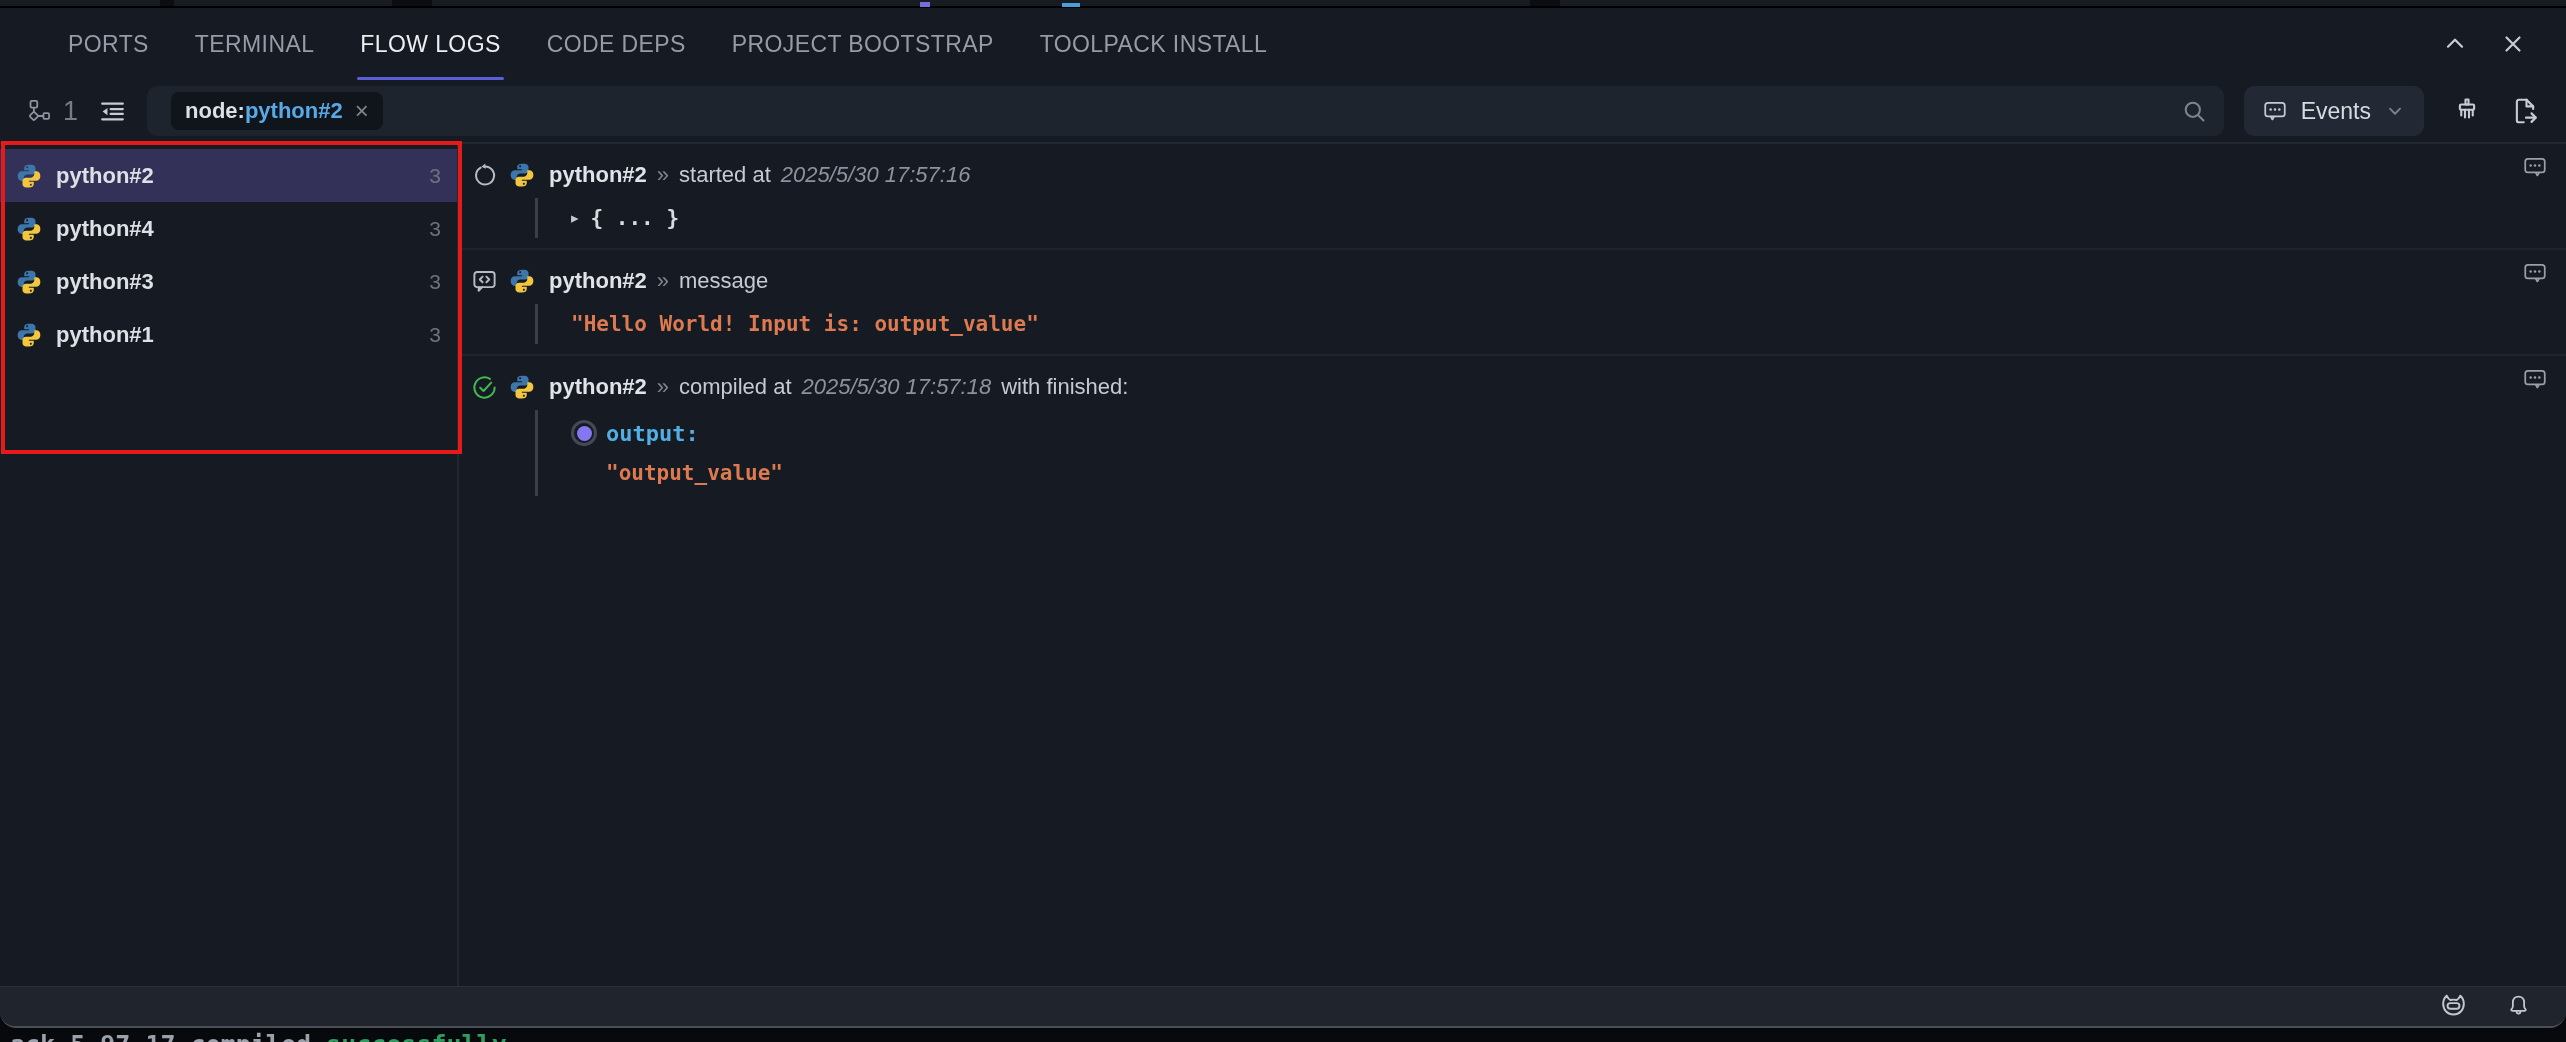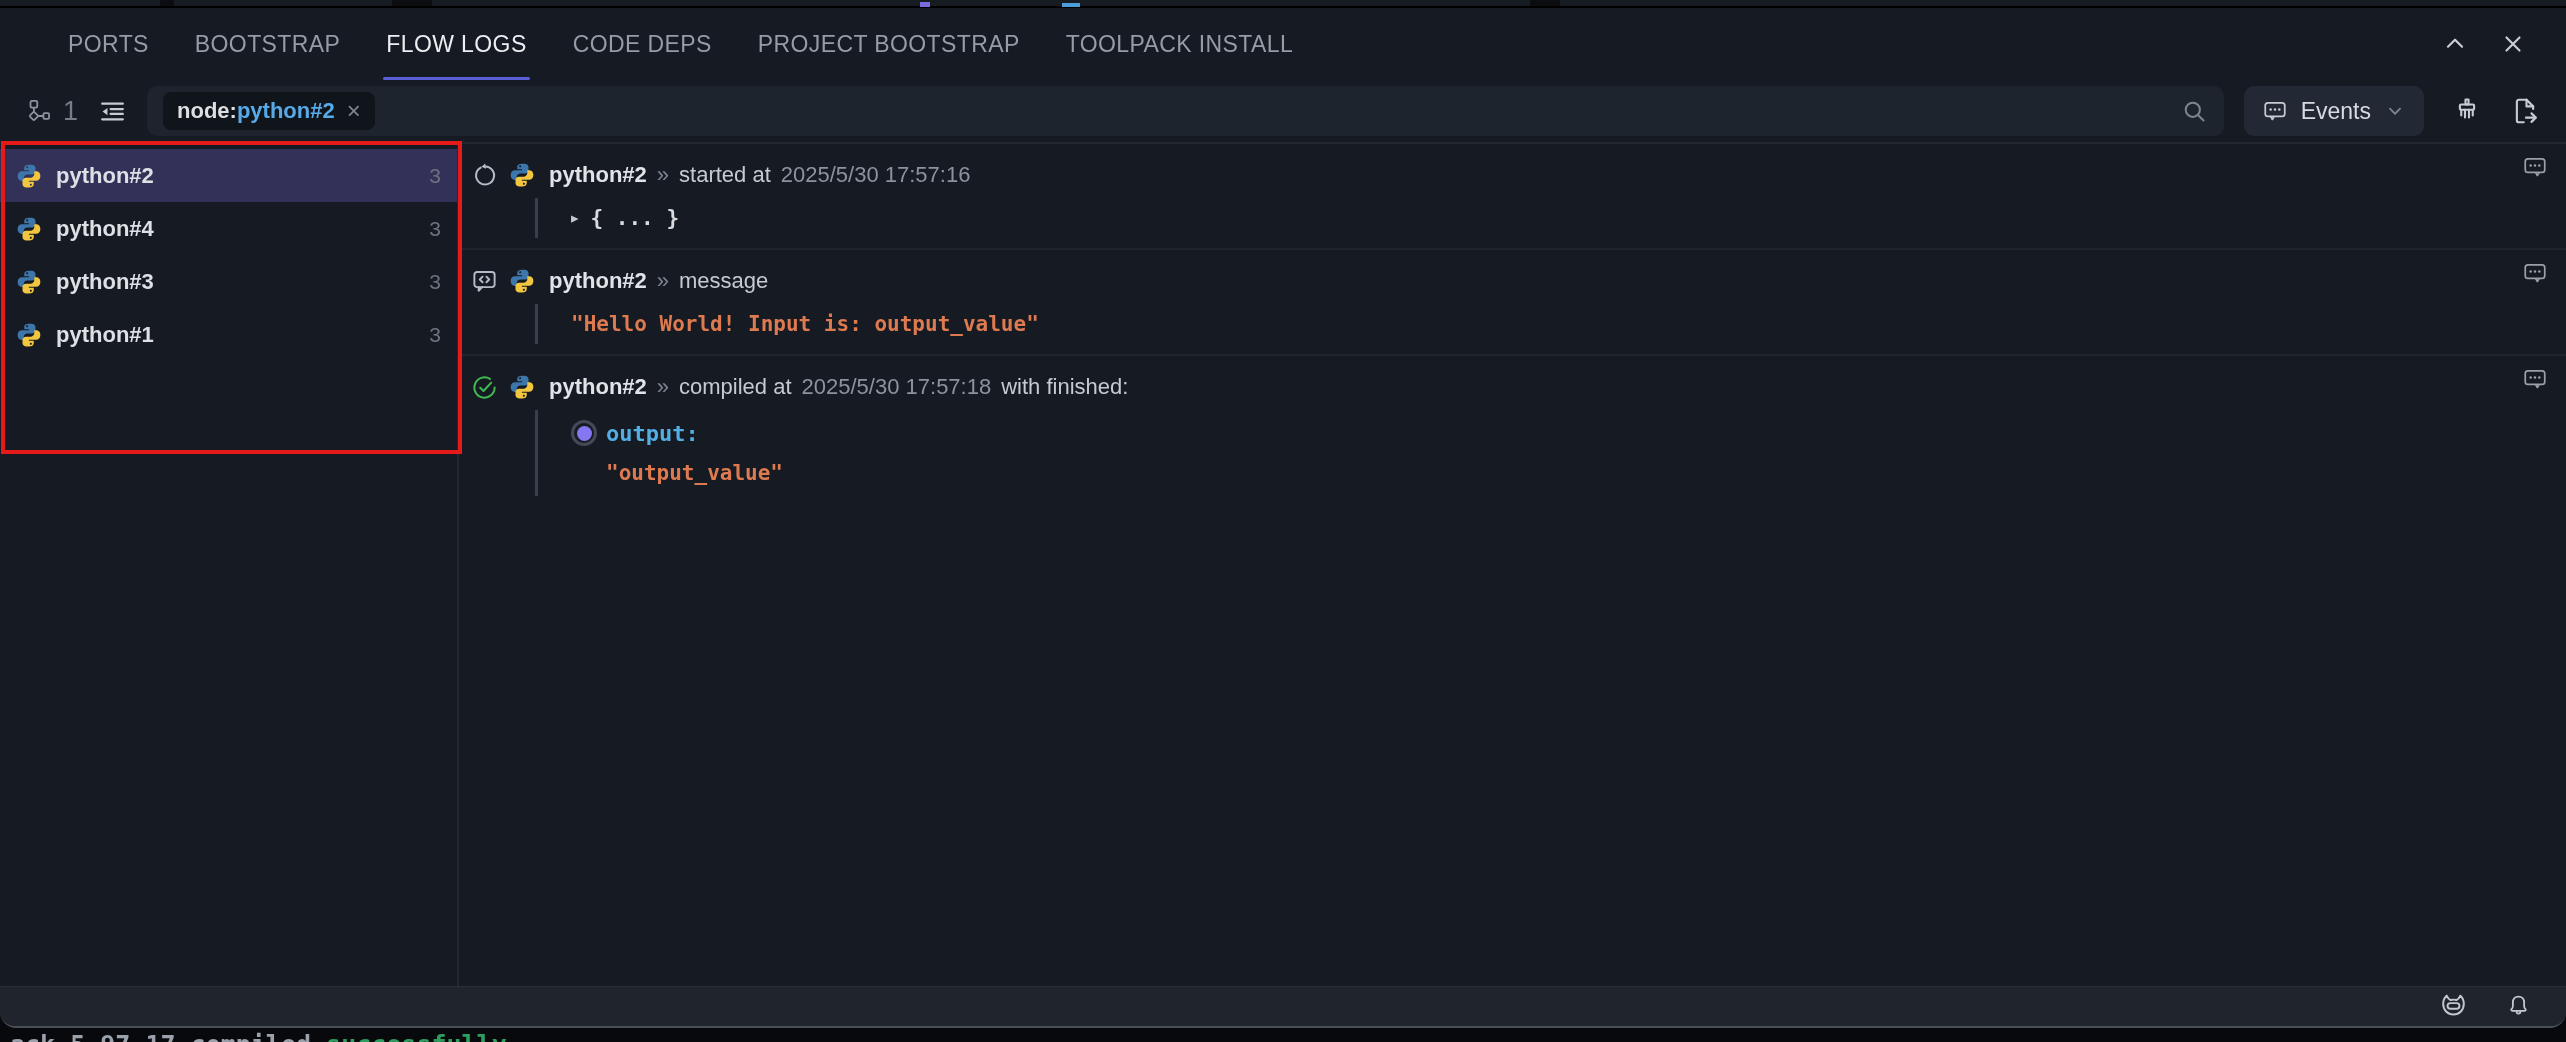--- a/index.html
+++ b/index.html
@@ -32,21 +32,21 @@
   .tab.active::after { content:""; position:absolute; left:-3px; right:-3px; bottom:0; height:3px; background:#5a5ed8; border-radius:2px; }
   .tabs-right { margin-left:auto; display:flex; align-items:center; gap:32px; color:#c9cdd3; }
   .icon-btn { display:flex; align-items:center; justify-content:center; }
   .icon-btn svg { display:block; }
 
   
   .toolbar-row { height:64px; flex:none; display:flex; align-items:center; padding:0 26px; gap:20px; border-bottom:2px solid #23272f; }
   .flow-count { display:flex; align-items:center; gap:10px; color:#8d939d; }
   .flow-count .num { font-size:27px; color:#777d87; }
   .filter-input { flex:1; height:50px; background:#1e242e; border-radius:10px; display:flex; align-items:center; padding:0 16px; }
-  .chip { height:38px; background:#10141b; border-radius:8px; display:flex; align-items:center; padding:0 14px; font-size:22px; font-weight:700; }
+  .chip { height:38px; background:#10141b; border-radius:8px; display:flex; align-items:center; padding:0 14px; font-size:22px; font-weight:700;margin-left:8px; }
   .chip .prefix { color:#dcdfe4; }
   .chip .value { color:#58a9e8; }
   .chip .x { color:#7e848e; font-weight:400; font-size:24px; margin-left:12px; cursor:pointer; }
   .filter-input .search { margin-left:auto; color:#7e848e; }
   .events-btn { height:50px; background:#222834; border-radius:10px; display:flex; align-items:center; gap:13px; padding:0 18px; color:#c7ccd3; }
   .events-btn .lbl { font-size:23px; color:#d8dbe1; }
   .events-btn .chev { color:#7e848e; }
   .tool-icons { display:flex; align-items:center; gap:28px; color:#c7ccd3; margin-left:8px; }
 
   
@@ -59,21 +59,21 @@
   .side-row .node-ico { display:flex; color:#a5abb4; }
 
   .log-pane { flex:1; min-width:0; display:flex; flex-direction:column; }
   .entry { border-bottom:2px solid #20242c; padding:8px 0 10px 0; }
   .entry-header { height:46px; display:flex; align-items:center; }
   .status-cell { width:50px; flex:none; display:flex; justify-content:center; color:#b6bcc6; }
   .entry-header .py { margin-right:14px; display:flex; }
   .entry-header .name { font-size:22px; font-weight:700; color:#e0e3e7; margin-right:10px; }
   .entry-header .sep { font-size:22px; color:#7e848e; margin-right:10px; }
   .entry-header .action { font-size:22px; color:#c6cad1; margin-right:10px; }
-  .entry-header .ts { font-size:22px; color:#8d939e; margin-right:10px; }
+  .entry-header .ts { font-size:22px; color:#8d939e; margin-right:10px;font-style:italic; }
   .entry-header .suffix { font-size:22px; color:#c6cad1; }
   .entry-header .comment { margin-left:auto; margin-right:18px; align-self:flex-start; margin-top:2px; color:#9aa0a8; }
   .sub { margin-left:76px; border-left:3px solid #3a3f4a; padding-left:33px; }
   .mono { font-family:"DejaVu Sans Mono", monospace; }
   .sub-line { min-height:40px; display:flex; align-items:center; }
   .collapse-arrow { color:#c5cad1; font-size:15px; margin-right:12px; }
   .json-collapsed { font-size:21px; font-weight:700; color:#d7dade; }
   .msg-string { font-size:21px; font-weight:700; color:#dd7a50; }
   .out-dot { width:26px; height:26px; border-radius:50%; border:3px solid #434956; display:flex; align-items:center; justify-content:center; margin-right:9px; flex:none; }
   .out-dot i { width:15px; height:15px; border-radius:50%; background:#8477f0; }
@@ -103,21 +103,21 @@
   <div class="notch" style="left:392px;width:40px;"></div>
   <div class="notch" style="left:1530px;width:30px;"></div>
   <div class="mark-purple"></div>
   <div class="mark-blue"></div>
 </div>
 
 <div class="panel">
 
   <div class="tabs-row">
     <div class="tab">PORTS</div>
-    <div class="tab">BOOTSTRAP</div>
+    <div class="tab">TERMINAL</div>
     <div class="tab active">FLOW LOGS</div>
     <div class="tab">CODE DEPS</div>
     <div class="tab">PROJECT BOOTSTRAP</div>
     <div class="tab">TOOLPACK INSTALL</div>
     <div class="tabs-right">
       <span class="icon-btn">
         <svg width="26" height="26" viewBox="0 0 24 24" fill="none" stroke="currentColor" stroke-width="2" stroke-linecap="round" stroke-linejoin="round">
             <path d="M5.5 14.5L12 8l6.5 6.5"></path>
           </svg>
       </span>

